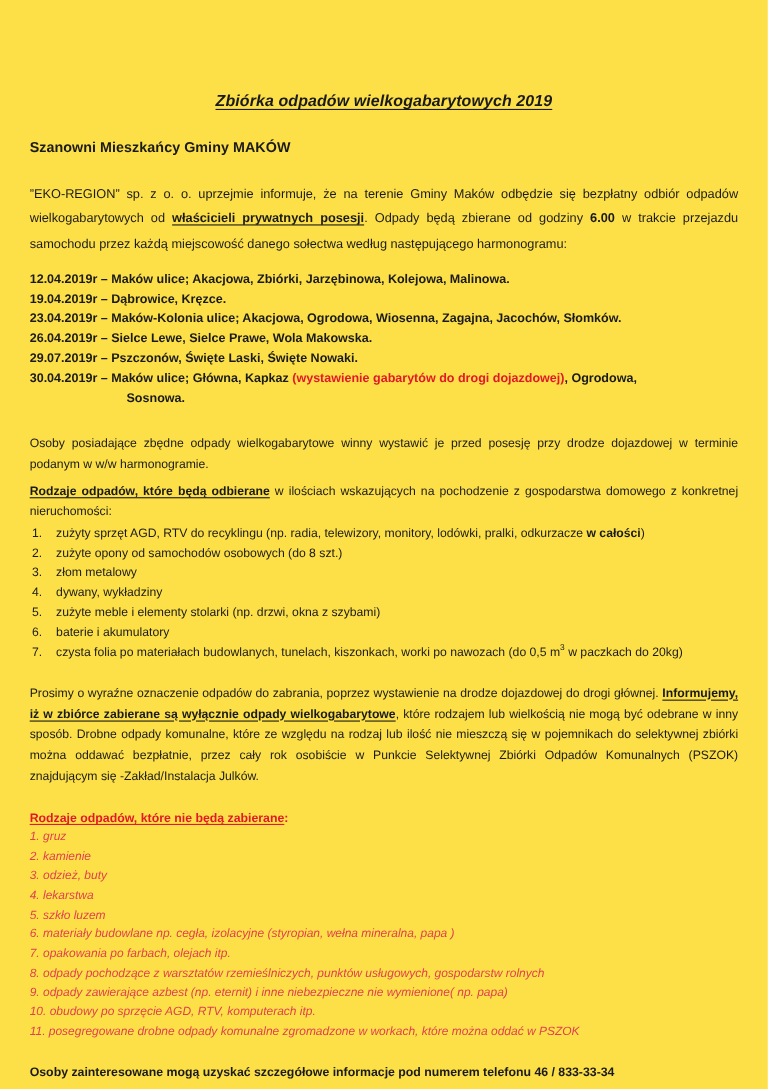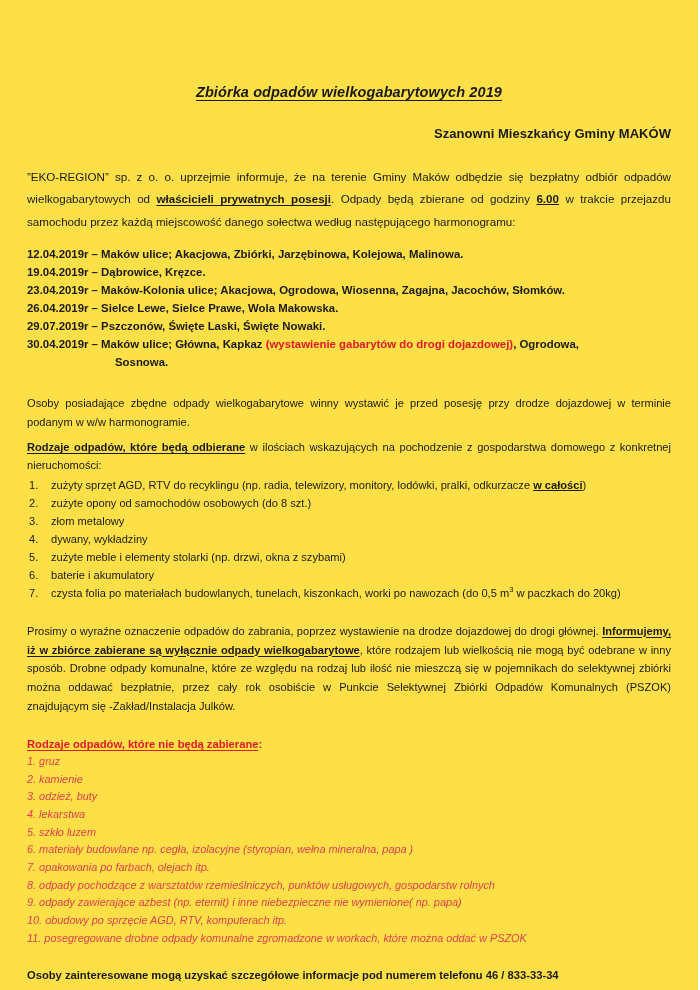--- a/index.html
+++ b/index.html
@@ -29,21 +29,21 @@
     font-size: 14.5px;
     font-weight: bold;
     font-style: italic;
     text-decoration: underline;
     text-underline-offset: 3px;
     margin: 0;
     padding-top: 84px;
     letter-spacing: 0.1px;
   }
   .doc-subtitle {
-    text-align: right;
+    text-align: left;
     font-size: 13px;
     font-weight: bold;
     margin: 0;
     padding-top: 26px;
     letter-spacing: 0.05px;
   }
   .intro {
     margin: 0;
     padding-top: 25px;
     font-size: 11.6px;
@@ -95,21 +95,21 @@
   }
   ol.accepted li {
     padding-left: 24px;
     position: relative;
   }
   ol.accepted li .num {
     position: absolute;
     left: 2px;
     top: 0;
   }
-  .b { font-weight: bold; text-decoration: underline; }
+  .b { font-weight: bold; }
   sup { font-size: 7.6px; vertical-align: super; line-height: 0; }
   .request-para {
     margin: 0;
     padding-top: 19px;
     font-size: 11.1px;
     line-height: 1.7;
     text-align: justify;
   }
   .request-para .u {
     font-weight: bold;

